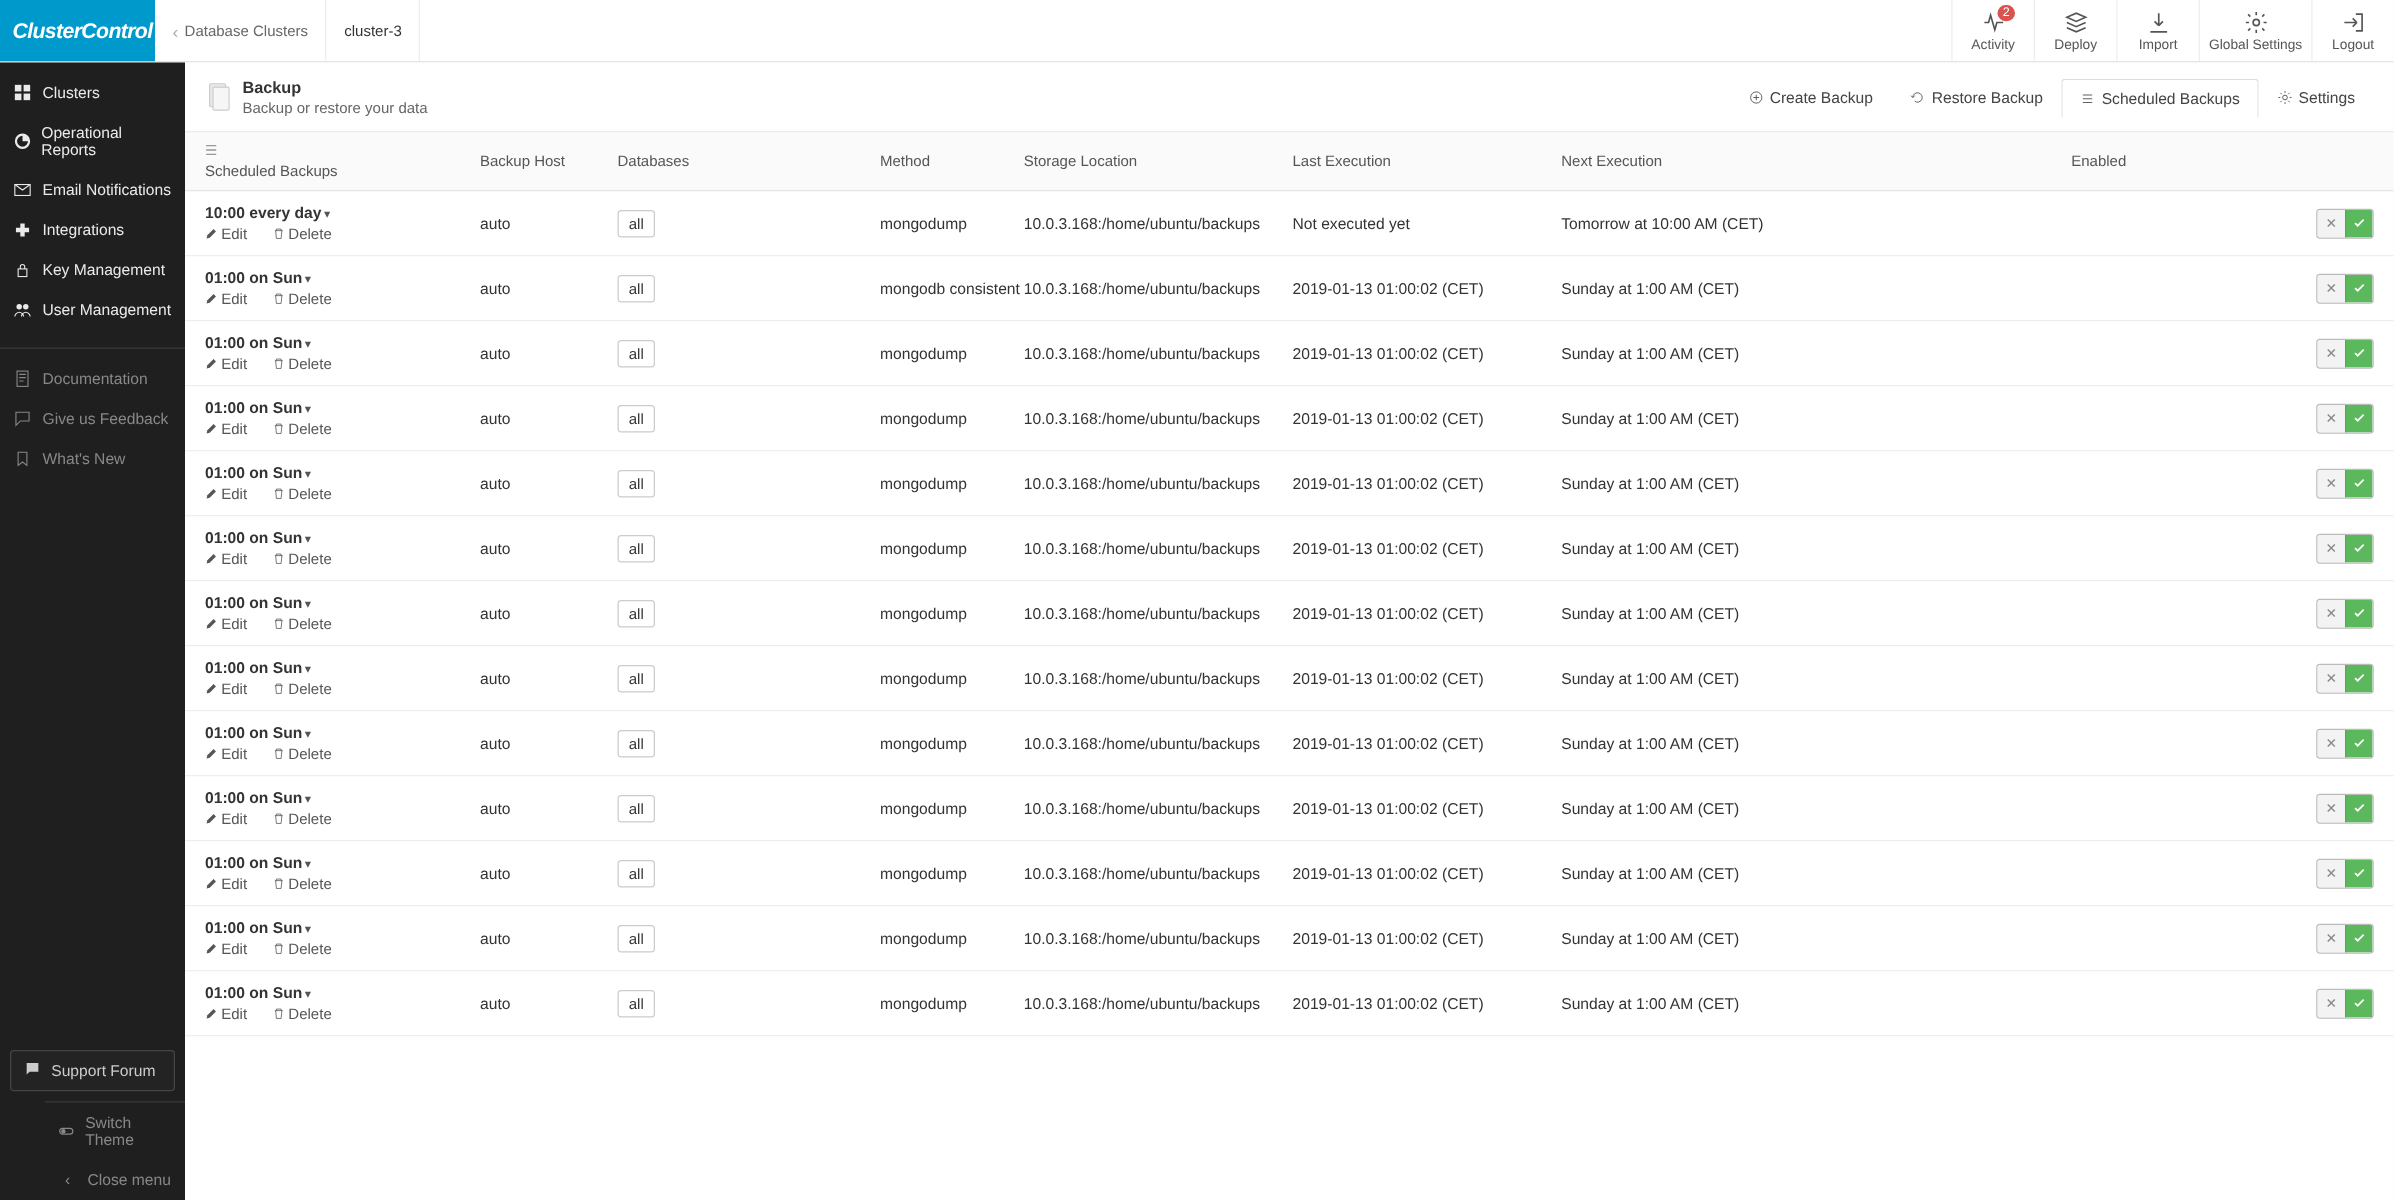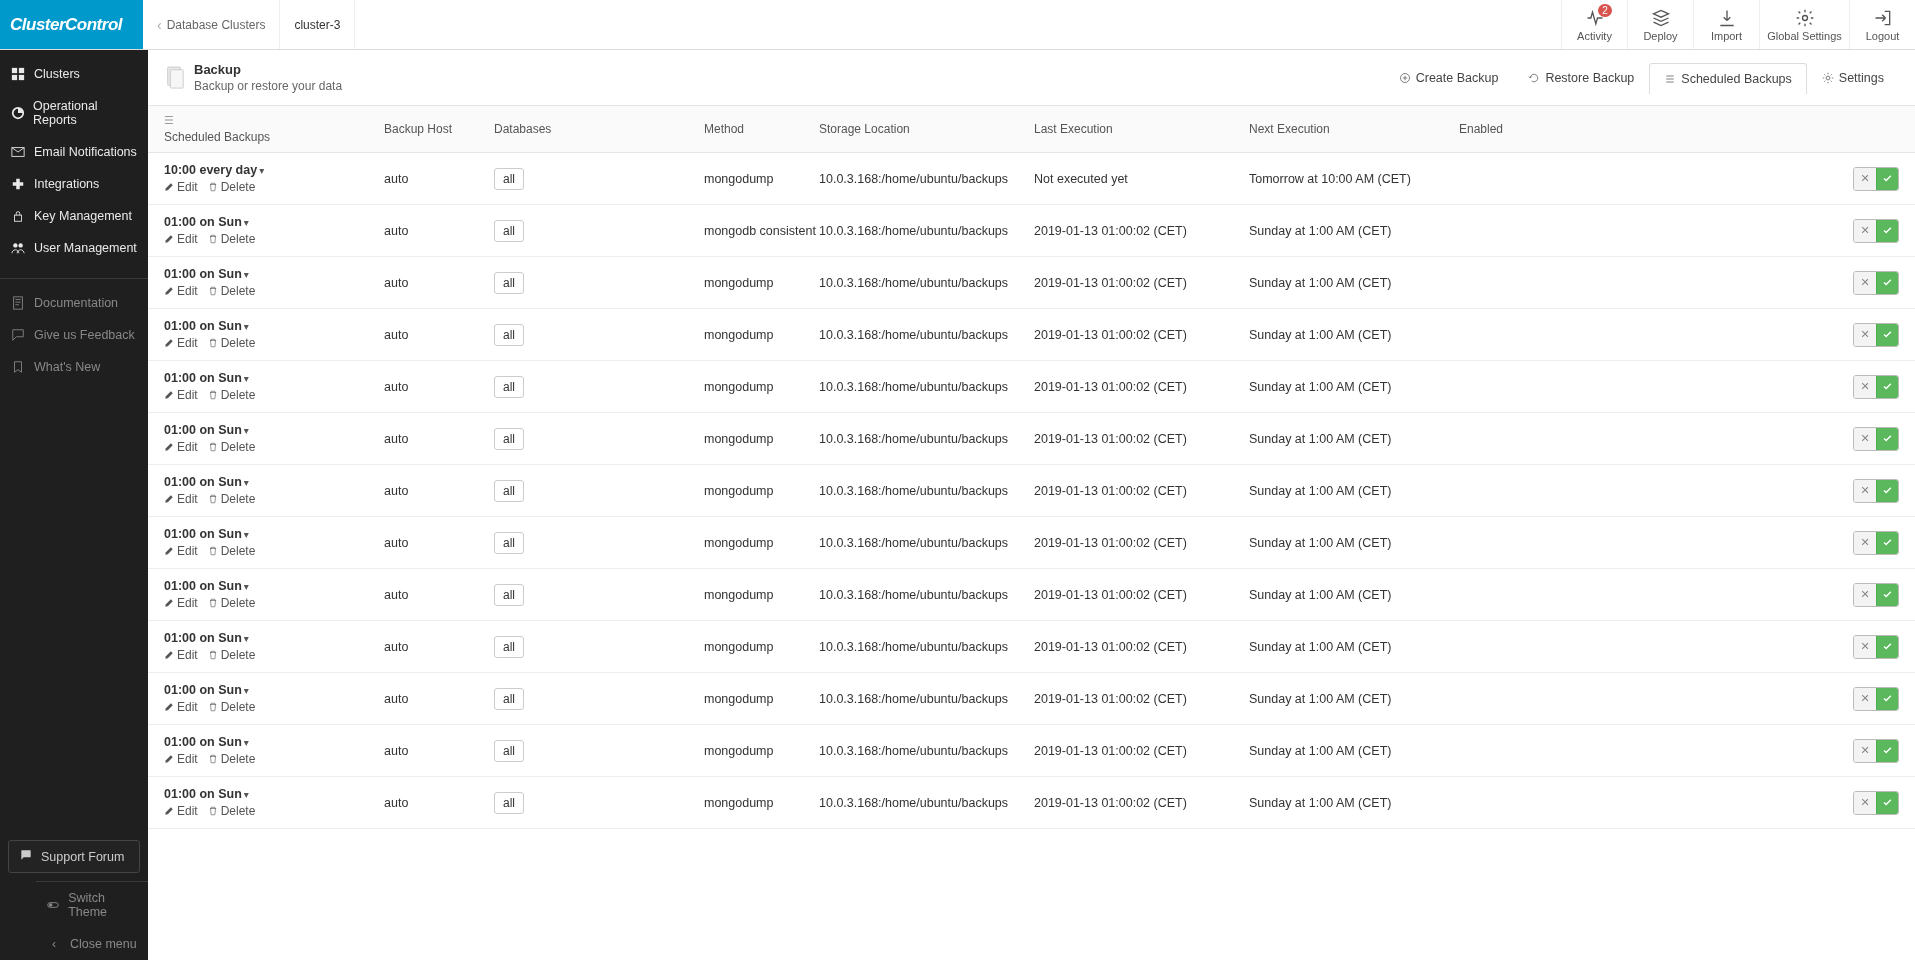--- a/index.html
+++ b/index.html
@@ -1,21 +1,21 @@
 <!DOCTYPE html>
 <html><head>
 <meta charset="utf-8">
 <style>
 * { box-sizing: border-box; margin: 0; padding: 0; }
 body { font-family: -apple-system, BlinkMacSystemFont, "Segoe UI", Helvetica, Arial, sans-serif; font-size: 13px; color: #333; background: #f5f5f5; overflow: hidden; }
 .app { display: grid; grid-template-columns: 148px 1fr; grid-template-rows: 50px 1fr; height: 100vh; }
 
 
 .topbar { grid-column: 1 / 3; grid-row: 1; display: flex; background: #fff; border-bottom: 1px solid #ddd; }
-.logo-cell { width: 143px; background: #0099cc; color: #fff; font-weight: 700; font-size: 17px; font-style: italic; display: flex; align-items: center; padding-left: 10px; letter-spacing: -0.5px; }
+.logo-cell { width: 124px; background: #0099cc; color: #fff; font-weight: 700; font-size: 17px; font-style: italic; display: flex; align-items: center; padding-left: 10px; letter-spacing: -0.5px; }
 .breadcrumb { flex: 0 0 auto; display: flex; align-items: stretch; }
 .bc-item { display: flex; align-items: center; padding: 0 14px; font-size: 12px; color: #666; border-right: 1px solid #eee; cursor: pointer; }
 .bc-item.cur { color: #333; }
 .bc-item .chev-l { margin-right: 5px; font-size: 14px; color: #aaa; }
 .topbar-spacer { flex: 1; }
 .topbar-actions { display: flex; }
 .top-act { width: 66px; border-left: 1px solid #eee; display: flex; flex-direction: column; align-items: center; justify-content: center; font-size: 11px; color: #555; cursor: pointer; position: relative; }
 .top-act svg, .top-act .ico { width: 20px; height: 20px; margin-bottom: 2px; }
 .top-act.wide { width: 90px; }
 .badge-red { position: absolute; top: 4px; left: 36px; background: #d9534f; color: #fff; font-size: 10px; border-radius: 8px; padding: 0 4px; min-width: 14px; text-align: center; line-height: 13px; }
@@ -45,21 +45,21 @@
 .tab-icon { width: 12px; height: 12px; display: inline-flex; }
 
 
 .tbl { width: 100%; }
 .thead { display: grid; grid-template-columns: 220px 110px 210px 115px 215px 215px 210px 1fr; padding: 8px 16px; border-bottom: 1px solid #e5e5e5; background: #fafafa; font-size: 12px; color: #555; align-items: center; }
 .thead .th-first { display: flex; flex-direction: column; gap: 3px; }
 .th-first .list-ico { font-size: 11px; color: #999; }
 .trow { display: grid; grid-template-columns: 220px 110px 210px 115px 215px 215px 210px 1fr; padding: 8px 16px; border-bottom: 1px solid #eee; font-size: 12.5px; color: #333; align-items: center; min-height: 52px; }
 .sched-cell b { font-weight: 700; font-size: 12.5px; }
 .caret-d { font-size: 10px; margin-left: 2px; color: #555; }
-.row-acts { margin-top: 3px; font-size: 12px; color: #555; display: flex; gap: 10px; }
+.row-acts { margin-top: 3px; font-size: 12px; color: #555; display: flex; gap: 20px; }
 .ra { cursor: pointer; display: inline-flex; align-items: center; gap: 3px; }
 .db-chip { border: 1px solid #ccc; border-radius: 3px; padding: 3px 8px; font-size: 12px; background: #fff; display: inline-block; }
 .enabled-cell { display: flex; justify-content: flex-end; gap: 0; }
 .tog { display: inline-flex; border: 1px solid #bbb; border-radius: 3px; overflow: hidden; }
 .tog .t-off { background: #f3f3f3; color: #888; width: 22px; height: 22px; display: flex; align-items: center; justify-content: center; font-size: 11px; cursor: pointer; }
 .tog .t-on { background: #5cb85c; color: #fff; width: 22px; height: 22px; display: flex; align-items: center; justify-content: center; cursor: pointer; border-left: 1px solid #4cae4c; }
 .icon-g { fill: none; stroke: currentColor; stroke-width: 1.6; }
 </style>
 </head>
 <body>
@@ -280,21 +280,21 @@
         <div class="th-first">
           <span class="list-ico">☰</span>
           <span>Scheduled Backups</span>
         </div>
         <div>Backup Host</div>
         <div>Databases</div>
         <div>Method</div>
         <div>Storage Location</div>
         <div>Last Execution</div>
         <div>Next Execution</div>
-        <div style="text-align:left">Enabled</div>
+        <div style="text-align:center">Enabled</div>
       </div>
       <div id="tbody">
           <div class="trow">
             <div class="sched-cell">
               <div><b>10:00 every day</b><span class="caret-d">▾</span></div>
               <div class="row-acts">
                 <span class="ra"><svg width="10" height="10" viewBox="0 0 16 16">
                     <path d="M2 14l1-4 8-8 3 3-8 8-4 1z" fill="currentColor"></path>
                   </svg> Edit</span>
                 <span class="ra"><svg width="10" height="10" viewBox="0 0 16 16">

